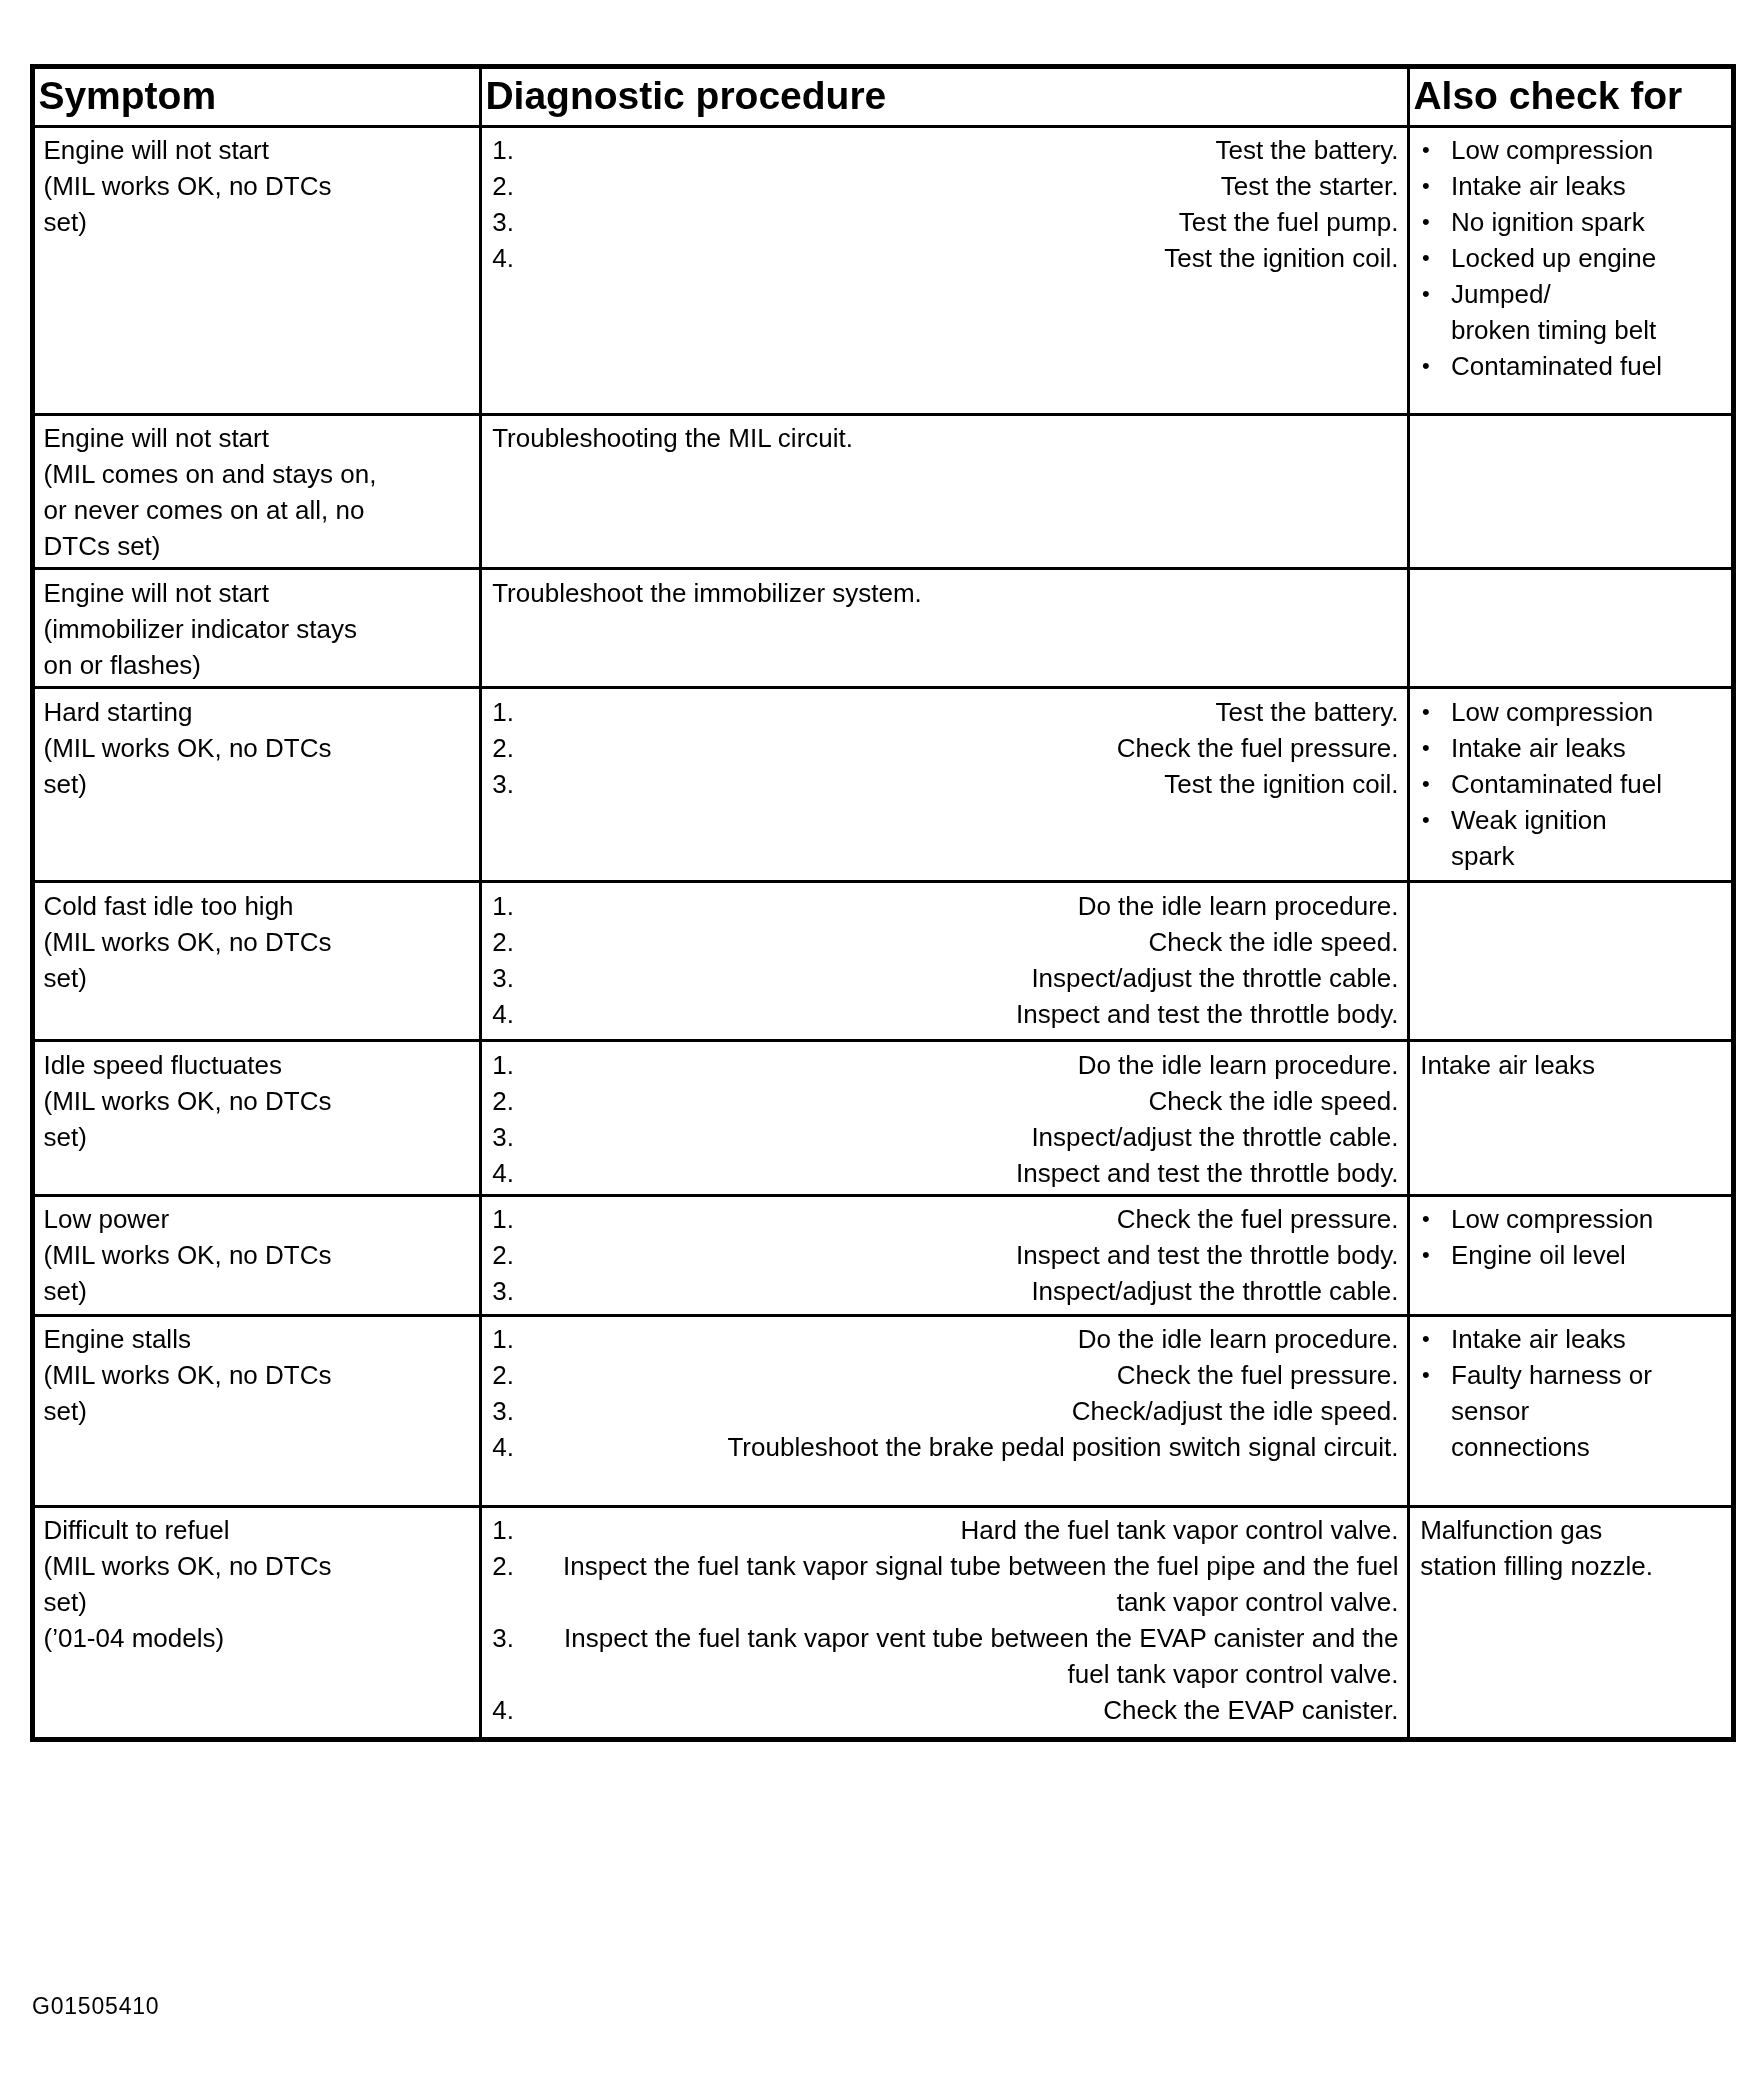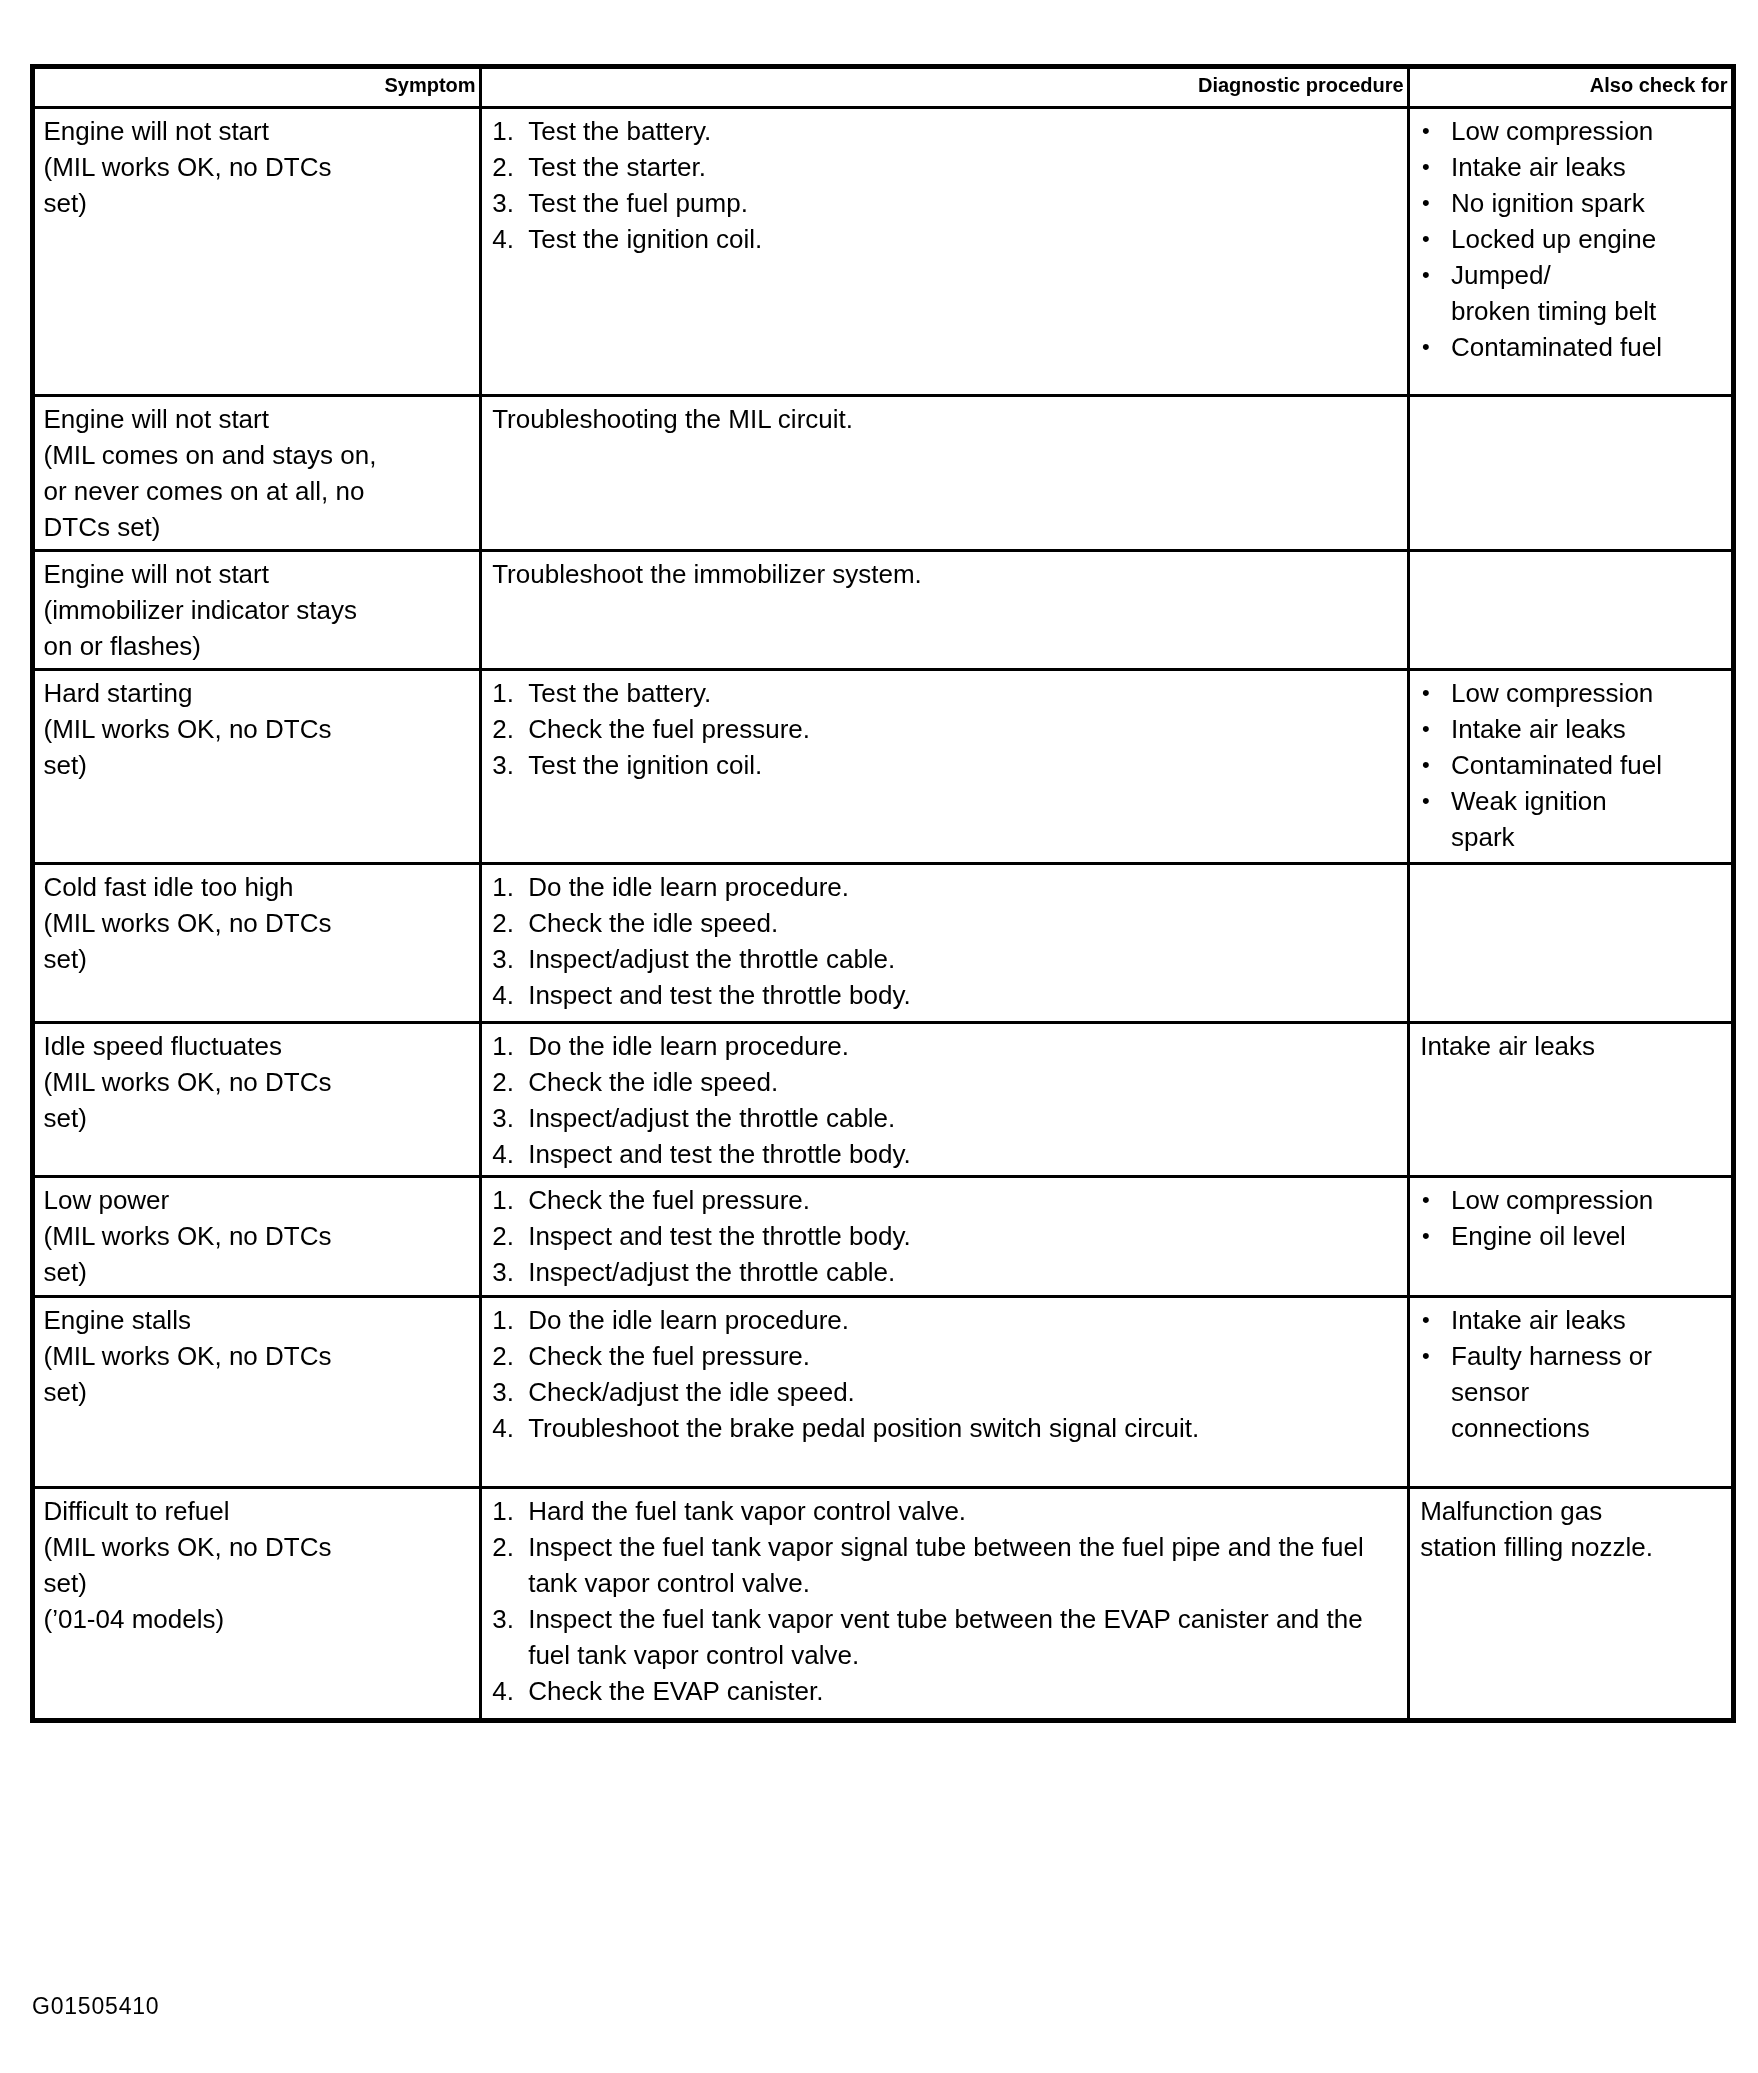--- a/index.html
+++ b/index.html
@@ -24,23 +24,23 @@
     border-collapse: collapse;
     table-layout: fixed;
     border: 5.1px solid #000;
   }
   table.diag th, table.diag td {
     border: 3.4px solid #000;
     vertical-align: top;
     box-sizing: border-box;
   }
   table.diag th {
-    font-size: 20px;
+    font-size: 39px;
     font-weight: bold;
-    text-align: right;
+    text-align: left;
     padding: 5.1px 3.4px 6.8px 3.4px;
     height: 41px;
   }
   table.diag td {
     font-size: 26px;
     line-height: 36px;
     padding: 4.2px 0 3.4px 0;
   }
   .symptom-text {
     padding: 0 6.8px 0 8.5px;
@@ -52,20 +52,21 @@
   }
   .step {
     display: flex;
     padding: 0 8.5px 0 10.2px;
   }
   .step .num {
     flex: 0 0 36px;
   }
   .step .txt {
     flex: 1;
+    text-align: right;
   }
   .bullet {
     display: flex;
     padding: 0 5.1px 0 12px;
   }
   .bullet .dot {
     flex: 0 0 29px;
     font-size: 22px;
   }
   .bullet .btxt {

